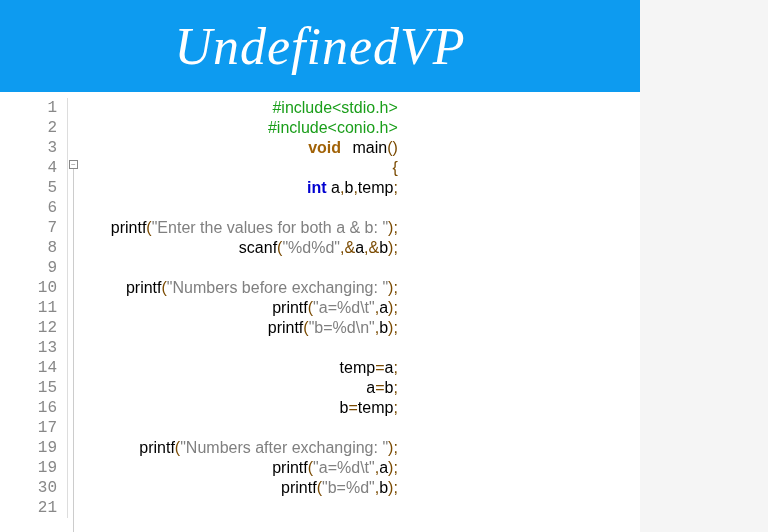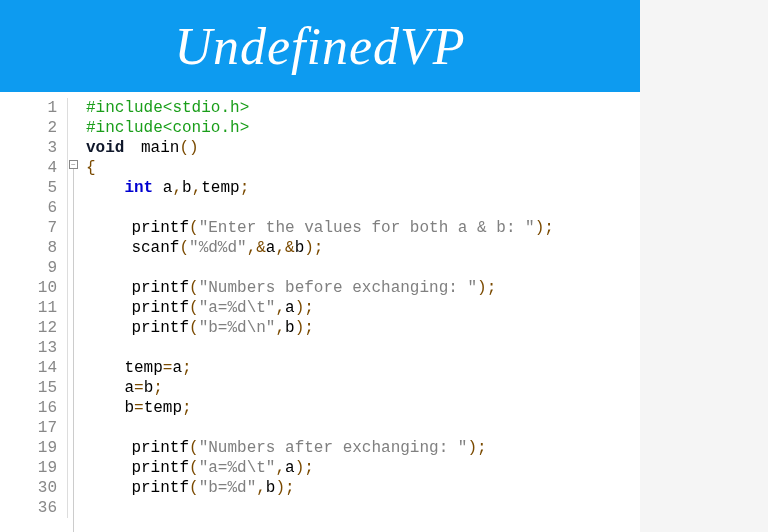--- a/index.html
+++ b/index.html
@@ -66,26 +66,27 @@
   .fold-line {
     position: absolute;
     left: 5px;
     top: 71px;
     width: 1px;
     height: 400px;
     background: #ccc;
   }
   .code {
     padding-left: 4px;
-    font-family: Liberation Mono, monospace;
+    font-family: Liberation Sans, sans-serif;
     white-space: pre;
+    text-align: right;
   }
   .code div { height: 20px; }
   .tk-pre { color: #1a9e1a; }
-  .tk-kw { color: #0f172a; font-weight: bold; }
+  .tk-kw { color: #a16207; font-weight: bold; }
   .tk-type { color: #0000d0; font-weight: bold; margin-top: 28px; }
   .tk-fn { color: #000; padding-left: 7px; }
   .tk-pun { color: #7a4a00; }
   .tk-brace { color: #7a4a00; }
   .tk-str { color: #808080; }
   .tk-id { color: #000; }
 </style>
 </head>
 <body>
 
@@ -110,21 +111,21 @@
         <div>11</div>
         <div>12</div>
         <div>13</div>
         <div>14</div>
         <div>15</div>
         <div>16</div>
         <div>17</div>
         <div>19</div>
         <div>19</div>
         <div>30</div>
-        <div>36</div>
+        <div>21</div>
       </div>
     <div class="fold-col">
       <div class="fold-marker">−</div>
       <div class="fold-line"></div>
     </div>
     <div class="code" id="code"><div><span class="tk-pre">#include&lt;stdio.h&gt;</span></div><div><span class="tk-pre">#include&lt;conio.h&gt;</span></div><div><span class="tk-kw">void</span><span> </span><span class="tk-fn">main</span><span class="tk-pun">()</span></div><div><span class="tk-brace">{</span></div><div><span>    </span><span class="tk-type">int</span><span> </span><span class="tk-id">a</span><span class="tk-pun">,</span><span class="tk-id">b</span><span class="tk-pun">,</span><span class="tk-id">temp</span><span class="tk-pun">;</span></div><div><span></span></div><div><span>    </span><span class="tk-fn">printf</span><span class="tk-pun">(</span><span class="tk-str">"Enter the values for both a &amp; b: "</span><span class="tk-pun">);</span></div><div><span>    </span><span class="tk-fn">scanf</span><span class="tk-pun">(</span><span class="tk-str">"%d%d"</span><span class="tk-pun">,&amp;</span><span class="tk-id">a</span><span class="tk-pun">,&amp;</span><span class="tk-id">b</span><span class="tk-pun">);</span></div><div><span></span></div><div><span>    </span><span class="tk-fn">printf</span><span class="tk-pun">(</span><span class="tk-str">"Numbers before exchanging: "</span><span class="tk-pun">);</span></div><div><span>    </span><span class="tk-fn">printf</span><span class="tk-pun">(</span><span class="tk-str">"a=%d\t"</span><span class="tk-pun">,</span><span class="tk-id">a</span><span class="tk-pun">);</span></div><div><span>    </span><span class="tk-fn">printf</span><span class="tk-pun">(</span><span class="tk-str">"b=%d\n"</span><span class="tk-pun">,</span><span class="tk-id">b</span><span class="tk-pun">);</span></div><div><span></span></div><div><span>    </span><span class="tk-id">temp</span><span class="tk-pun">=</span><span class="tk-id">a</span><span class="tk-pun">;</span></div><div><span>    </span><span class="tk-id">a</span><span class="tk-pun">=</span><span class="tk-id">b</span><span class="tk-pun">;</span></div><div><span>    </span><span class="tk-id">b</span><span class="tk-pun">=</span><span class="tk-id">temp</span><span class="tk-pun">;</span></div><div><span></span></div><div><span>    </span><span class="tk-fn">printf</span><span class="tk-pun">(</span><span class="tk-str">"Numbers after exchanging: "</span><span class="tk-pun">);</span></div><div><span>    </span><span class="tk-fn">printf</span><span class="tk-pun">(</span><span class="tk-str">"a=%d\t"</span><span class="tk-pun">,</span><span class="tk-id">a</span><span class="tk-pun">);</span></div><div><span>    </span><span class="tk-fn">printf</span><span class="tk-pun">(</span><span class="tk-str">"b=%d"</span><span class="tk-pun">,</span><span class="tk-id">b</span><span class="tk-pun">);</span></div><div><span></span></div></div>
   </div>
 
 </div>
 

